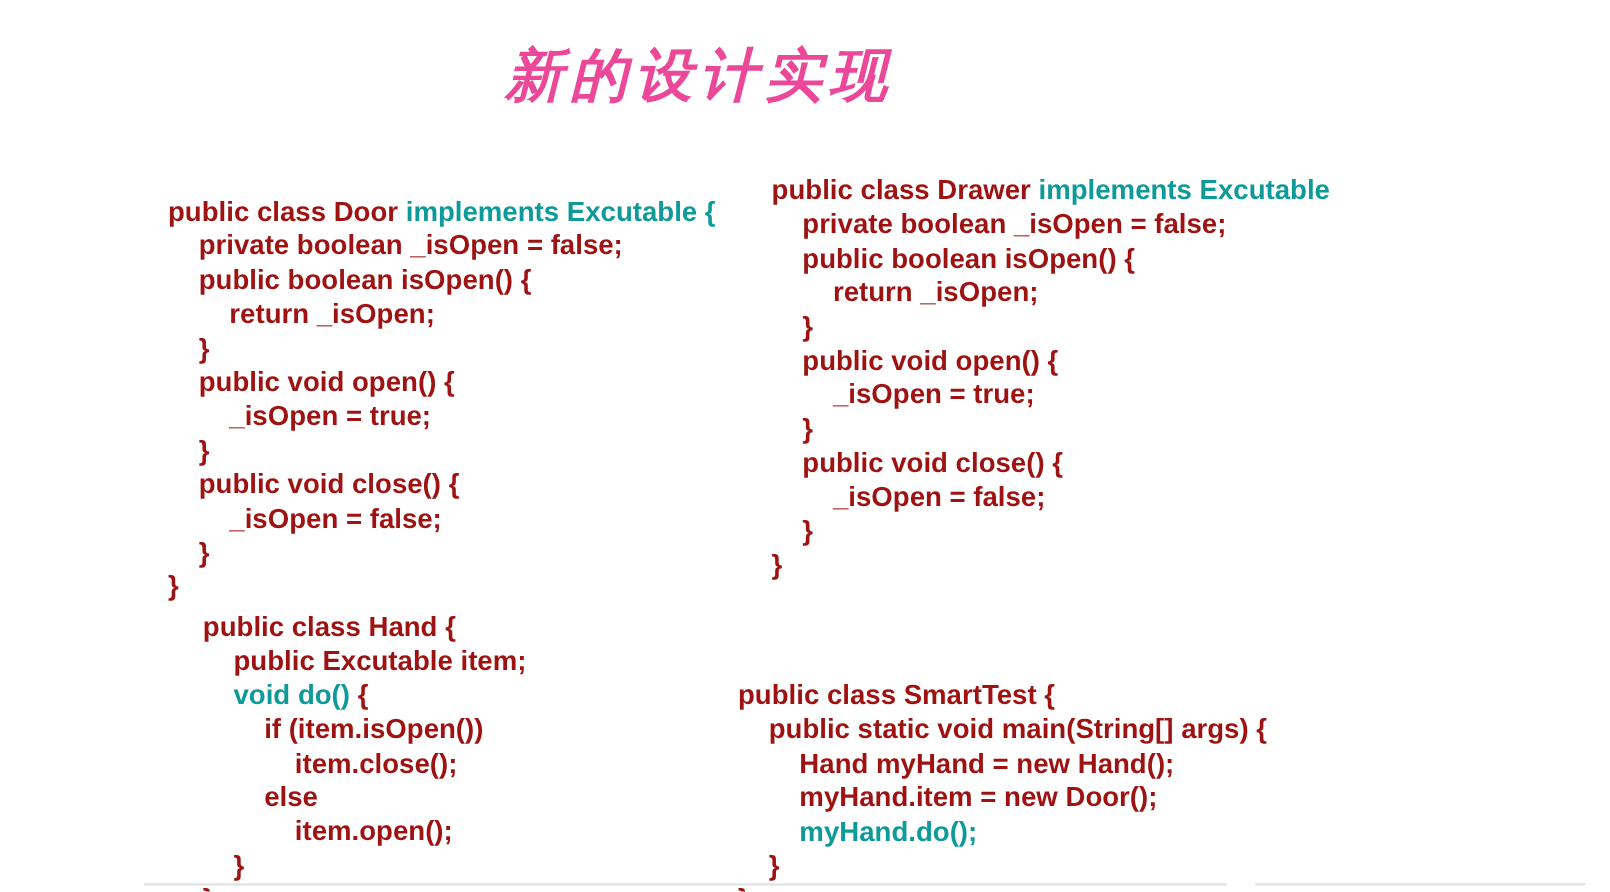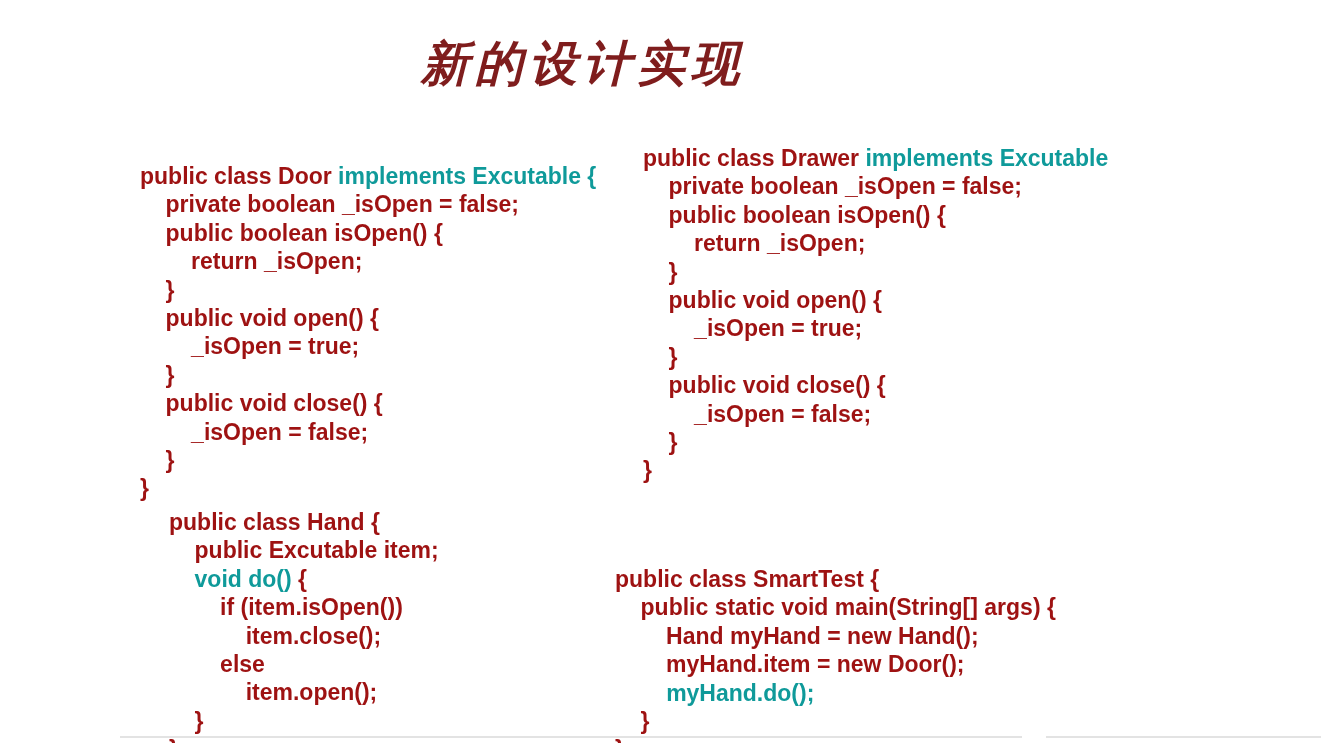--- a/index.html
+++ b/index.html
@@ -21,21 +21,21 @@
     position: absolute;
     left: 0;
     top: 36px;
     width: 1166px;
     text-align: center;
     font-family: "Liberation Serif", "DejaVu Serif", serif;
     font-size: 48px;
     font-weight: 700;
     font-style: italic;
     letter-spacing: 6px;
-    color: #7f1d1d;
+    color: #ec4899;
     white-space: nowrap;
     line-height: 1.15;
   }
 
   
   .code-block {
     position: absolute;
     font-family: "Liberation Sans", "DejaVu Sans", sans-serif;
     font-weight: 700;
     color: #9e1212;

